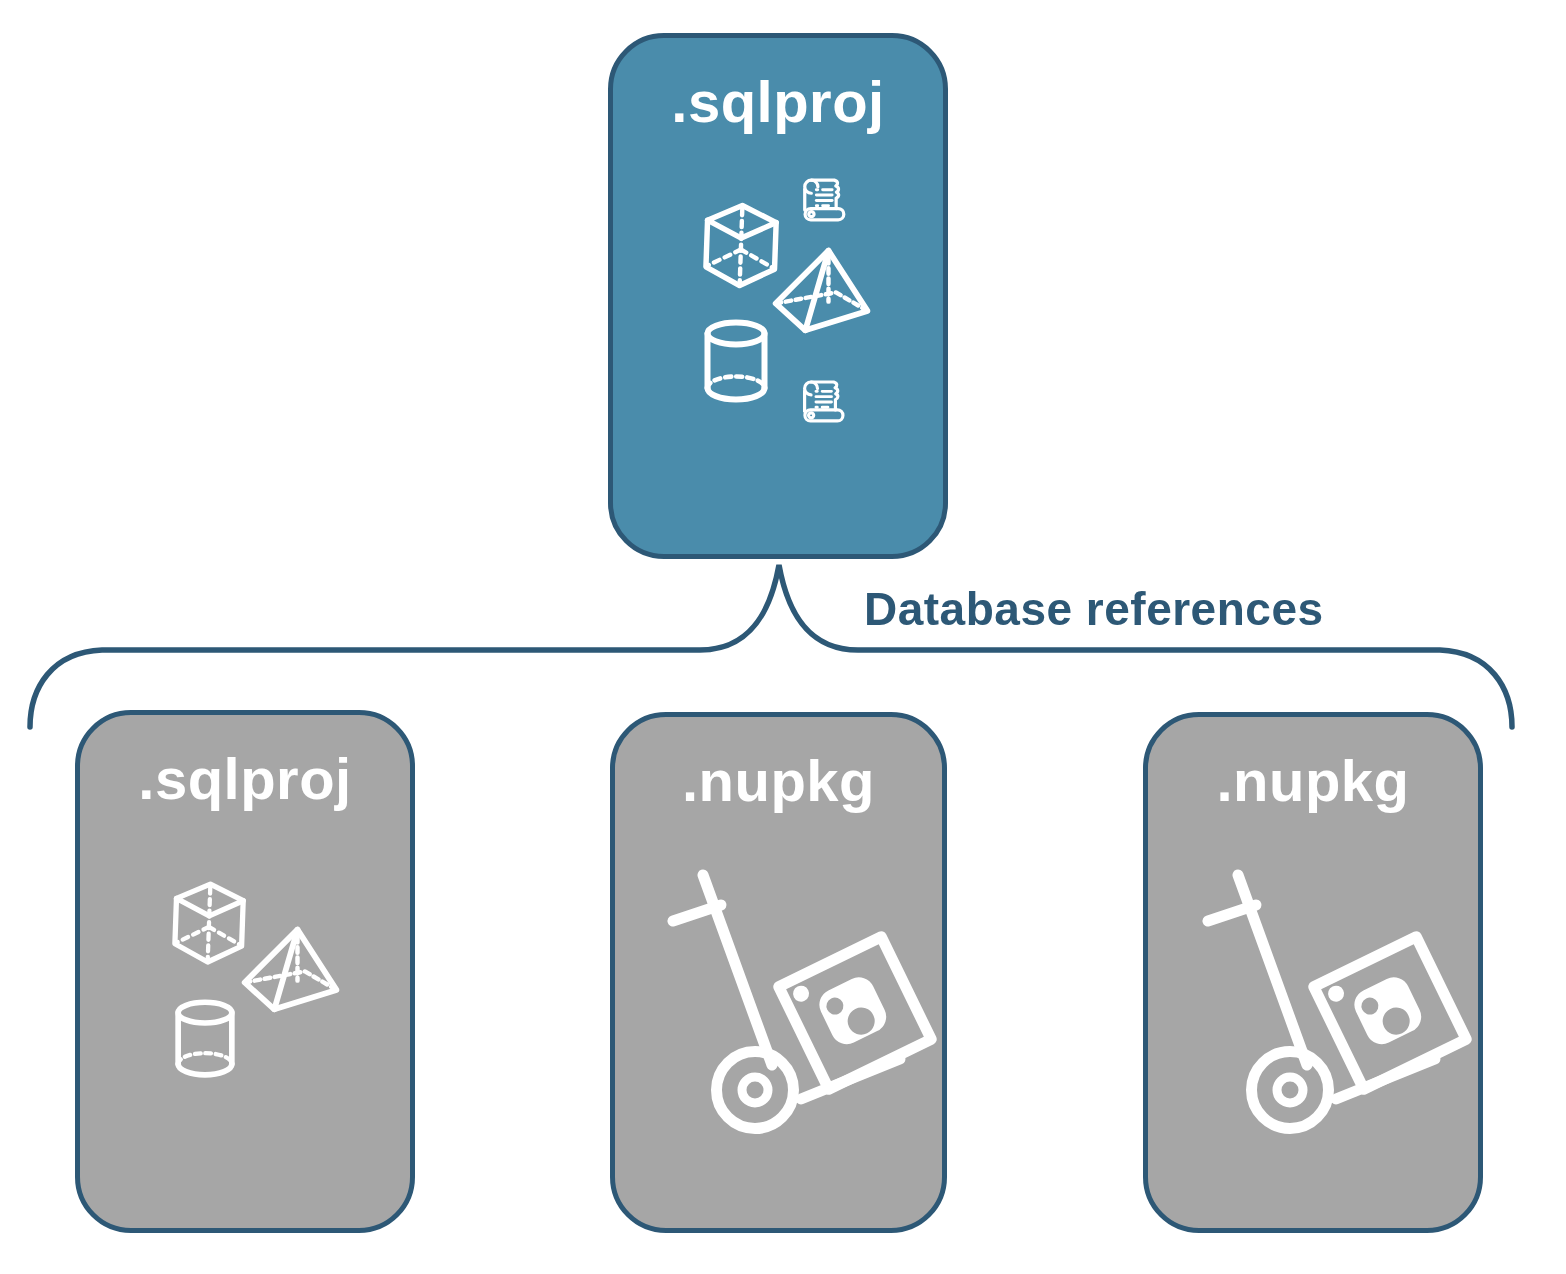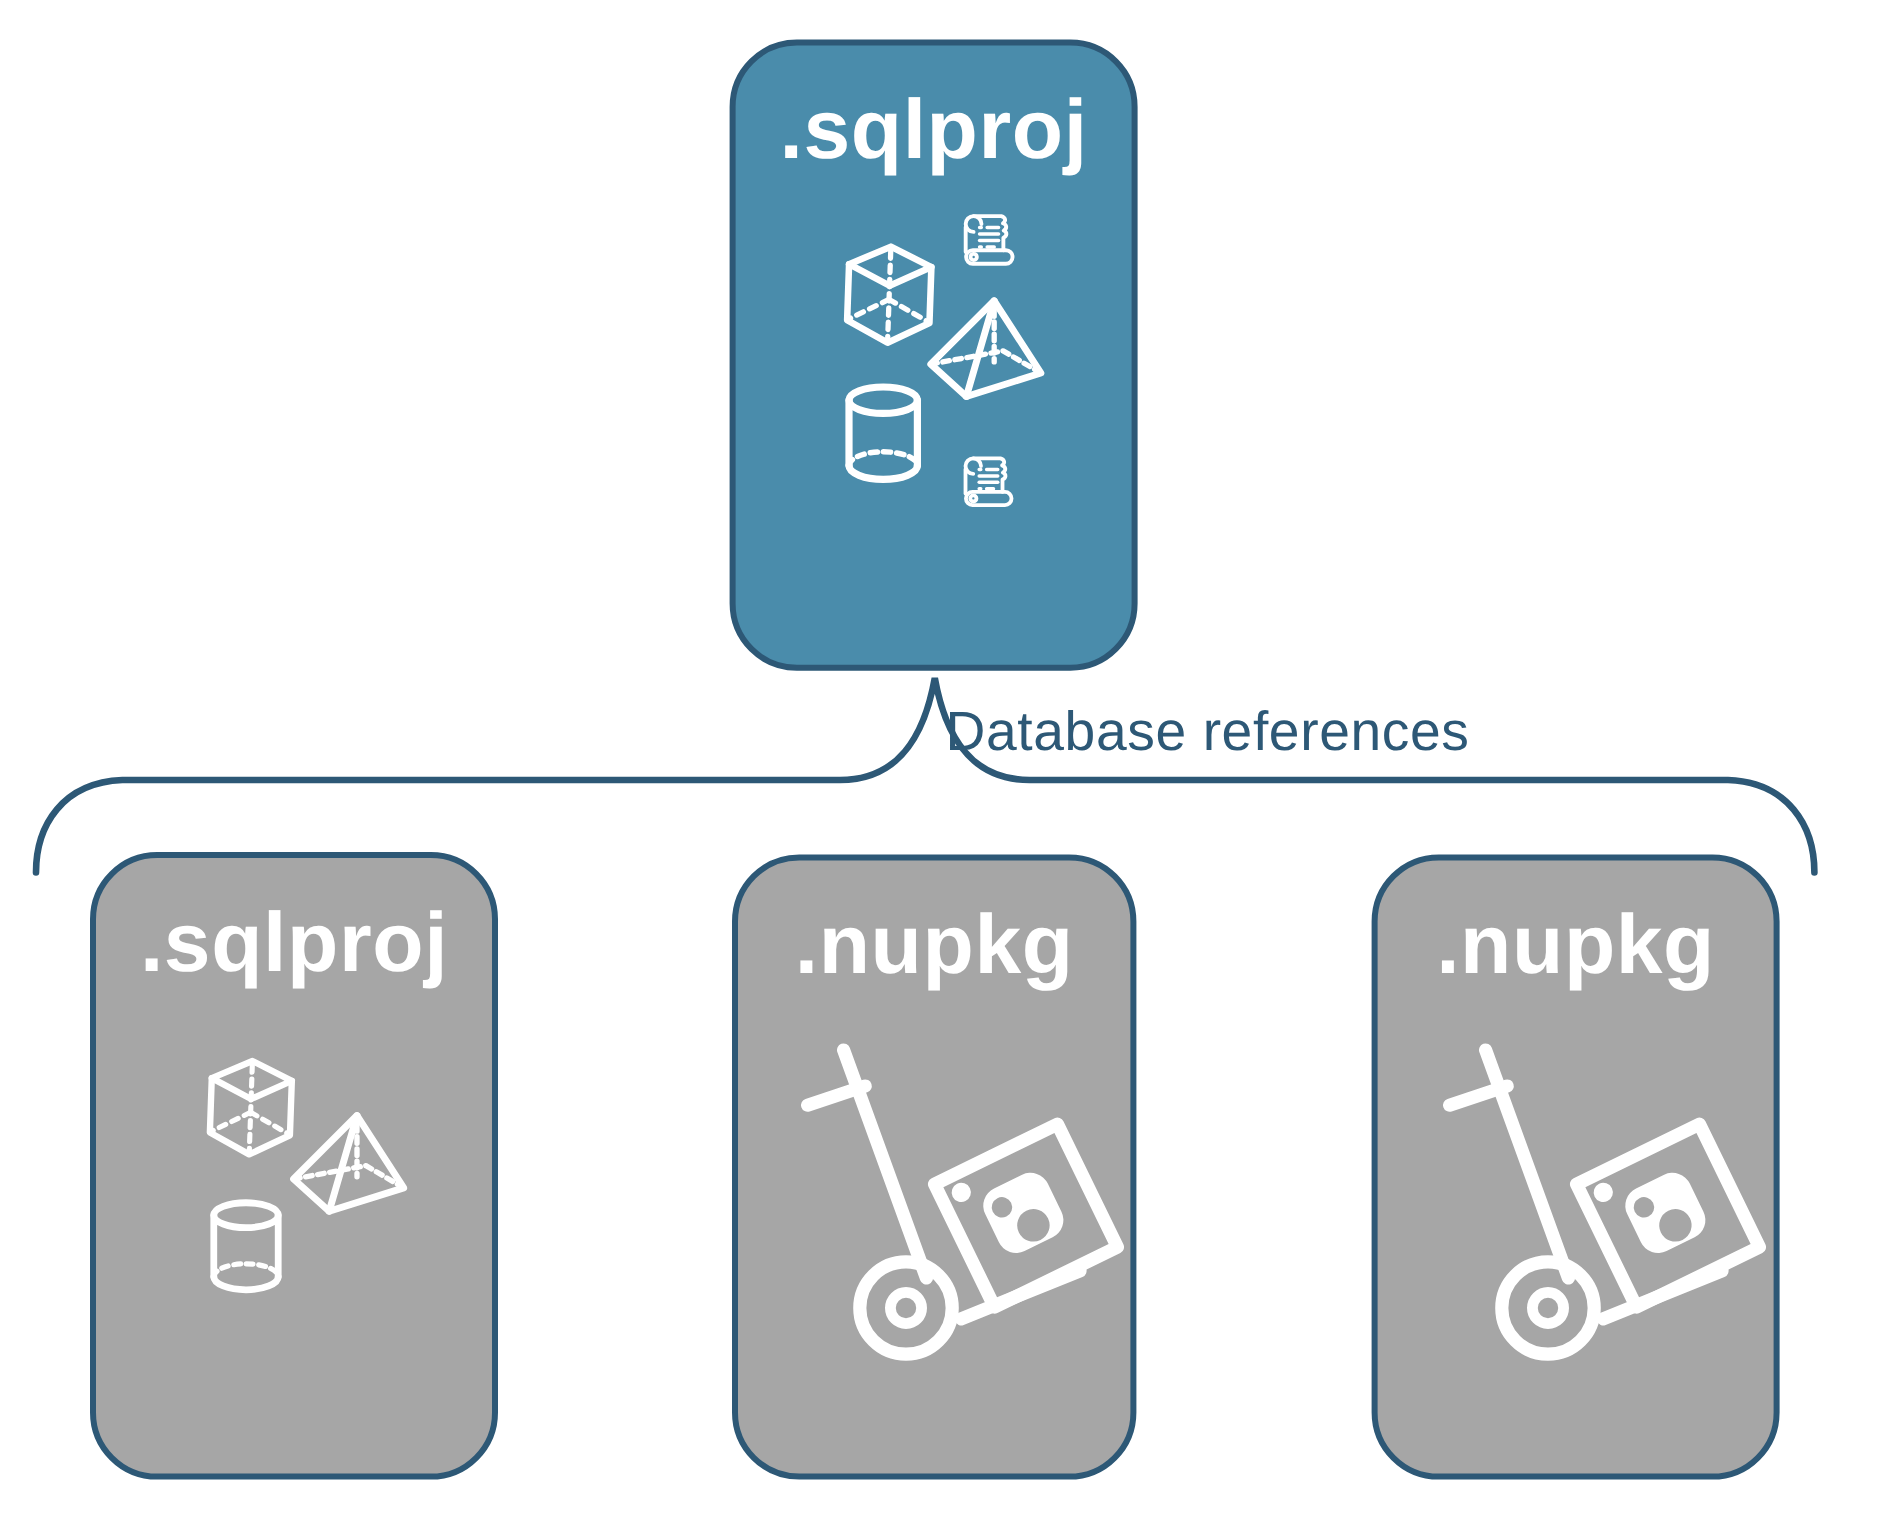--- a/index.html
+++ b/index.html
@@ -18,39 +18,39 @@
     border-radius: 56px;
   }
   .card-root  { left: 608px; top: 33px;  width: 340px; height: 526px; background: var(--root-fill, #4A8CAB); }
   .card-c1    { left: 75px;  top: 710px; width: 340px; height: 523px; background: var(--child-fill, #A6A6A6); }
   .card-c2    { left: 610px; top: 712px; width: 337px; height: 521px; background: var(--child-fill, #A6A6A6); }
   .card-c3    { left: 1143px;top: 712px; width: 340px; height: 521px; background: var(--child-fill, #A6A6A6); }
   .card-title {
     margin-top: 30px;
     text-align: center;
     font-weight: bold;
-    font-size: 70px;
+    font-size: 58px;
     letter-spacing: 0.5px;
     color: var(--label-text, #fff);
   }
   .icon { position: absolute; }
   .icon svg { display: block; width: 100%; height: 100%; }
 
   .brace-svg { position: absolute; left: 0; top: 553px; }
   .brace-path {
     fill: none;
     stroke: var(--border, #2D5876);
     stroke-width: 5.5;
     stroke-linecap: round;
   }
   .connector-label {
     position: absolute;
-    left: 788px;
+    left: 864px;
     top: 582px;
-    font-weight: normal;
+    font-weight: bold;
     font-size: 46px;
     letter-spacing: 0.5px;
     color: var(--connector-text, #2D5876);
     white-space: nowrap;
   }
 
   
   .s    { stroke: var(--icon-stroke, #fff); fill: none; stroke-linecap: round; stroke-linejoin: round; }
   .f    { fill: var(--icon-stroke, #fff); stroke: none; }
   .hole { fill: var(--child-fill, #A6A6A6); stroke: none; }

